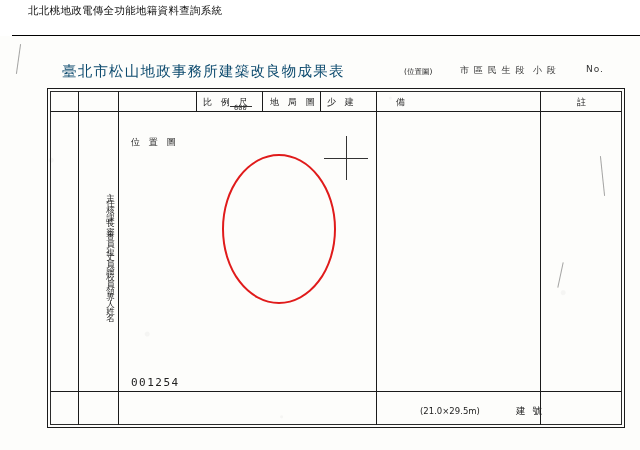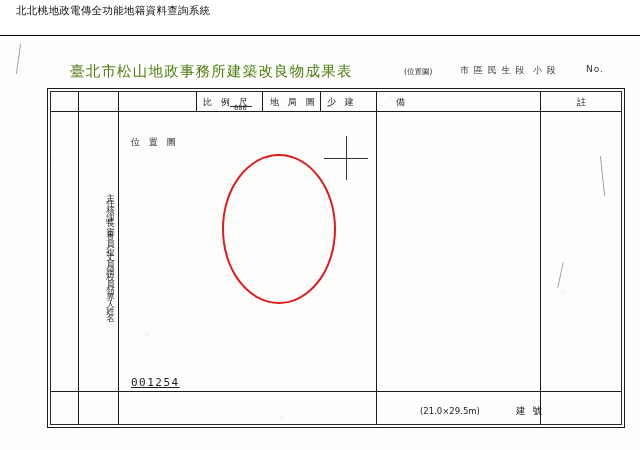--- a/index.html
+++ b/index.html
@@ -16,21 +16,21 @@
   }
   #page {
     position: relative;
     width: 640px;
     height: 450px;
     background: #ffffff;
   }
   
   .hdr {
     position: absolute;
-    left: 0; top: 0;
+    left: 12px; top: 0;
     width: 564px;
     height: 36px;
     background: #ffffff;
     padding-left: 24px;
   }
   .hdr-title {
     position: absolute;
     left: 16px; top: 4px;
     font-size: 10.5px;
     color: #111;
@@ -79,23 +79,22 @@
       radial-gradient(circle at 44% 92%, rgba(0,0,0,0.03) 0 1px, transparent 2px);
     pointer-events: none;
   }
   
   .doc-title {
     position: absolute;
     left: 62px; top: 26px;
     font-family: "DejaVu Serif", "Liberation Serif", serif;
     font-size: 14.5px;
     letter-spacing: 1.2px;
-    color: #4d7c0f;
-    white-space: nowrap;
-    margin-left: 8px;
+    color: #0c4a6e;
+    white-space: nowrap;
   }
   .doc-title-note {
     position: absolute;
     left: 404px; top: 31px;
     font-size: 7.5px;
     color: #222;
     white-space: nowrap;
   }
   .doc-title-r1 {
     position: absolute;
@@ -179,21 +178,20 @@
     background: #333;
     height: 1px;
   }
   .serial {
     position: absolute;
     left: 131px; top: 340px;
     font-family: "DejaVu Sans Mono", "Liberation Mono", monospace;
     font-size: 11px;
     letter-spacing: 1.5px;
     color: #222;
-    text-decoration: underline;
   }
   .dimnote {
     position: absolute;
     left: 420px; top: 370px;
     font-family: "DejaVu Sans", sans-serif;
     font-size: 8.5px;
     color: #222;
   }
   .buildno {
     position: absolute;

